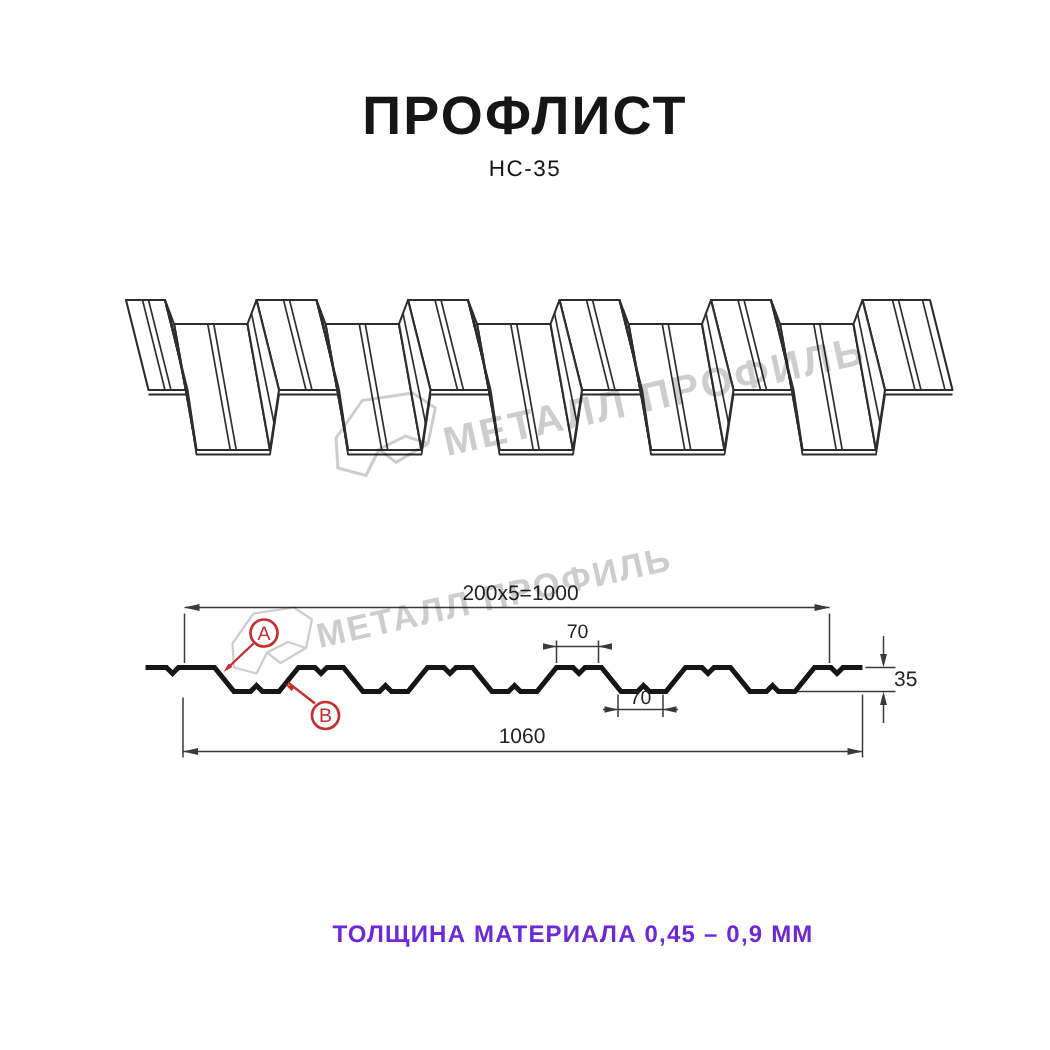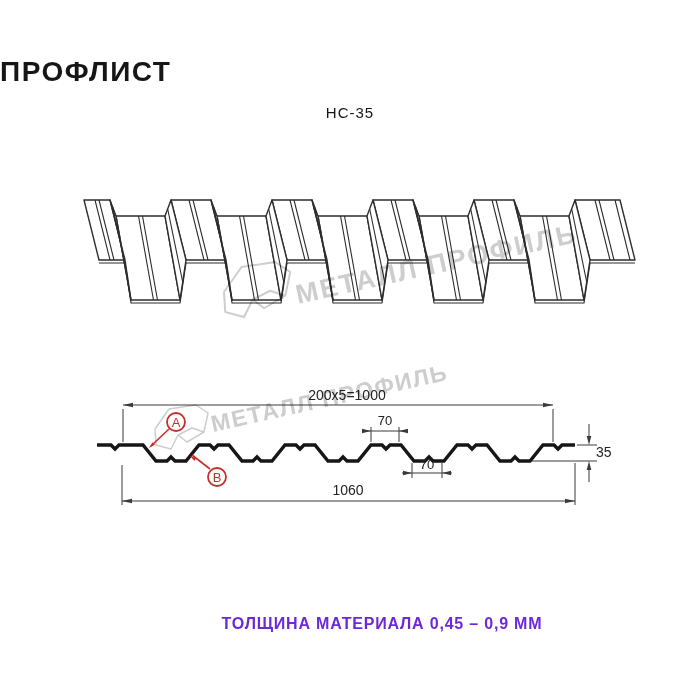--- a/index.html
+++ b/index.html
@@ -1,19 +1,19 @@
 <!DOCTYPE html>
 <html><head>
 <meta charset="utf-8">
 <style>
   html,body{margin:0;padding:0;background:#ffffff;}
   .page{position:relative;width:700px;height:700px;background:#fff;overflow:hidden;
         font-family:"Liberation Sans", sans-serif;}
-  .title{position:absolute;top:56px;left:0;width:700px;text-align:left;
-         font-size:28px;font-weight:bold;letter-spacing:1.5px;color:#161616;}
+  .title{position:absolute;top:56px;left:0;width:700px;text-align:center;
+         font-size:36px;font-weight:bold;letter-spacing:1.5px;color:#161616;}
   .model{position:absolute;top:104px;left:0;width:700px;text-align:center;
          font-size:15px;font-weight:normal;letter-spacing:1px;color:#161616;}
   .footer{position:absolute;top:615px;left:0;width:700px;text-align:center;
           font-size:16px;font-weight:bold;letter-spacing:0.8px;color:#6d28d9;padding-left:32px;}
   svg{position:absolute;top:0;left:0;}
   .wm{mix-blend-mode:multiply;opacity:0.9;}
   .wm-text{font-family:"Liberation Sans", sans-serif;font-weight:bold;}
   .dim-text{font-family:"Liberation Sans", sans-serif;fill:#222;}
 </style>
 </head>

